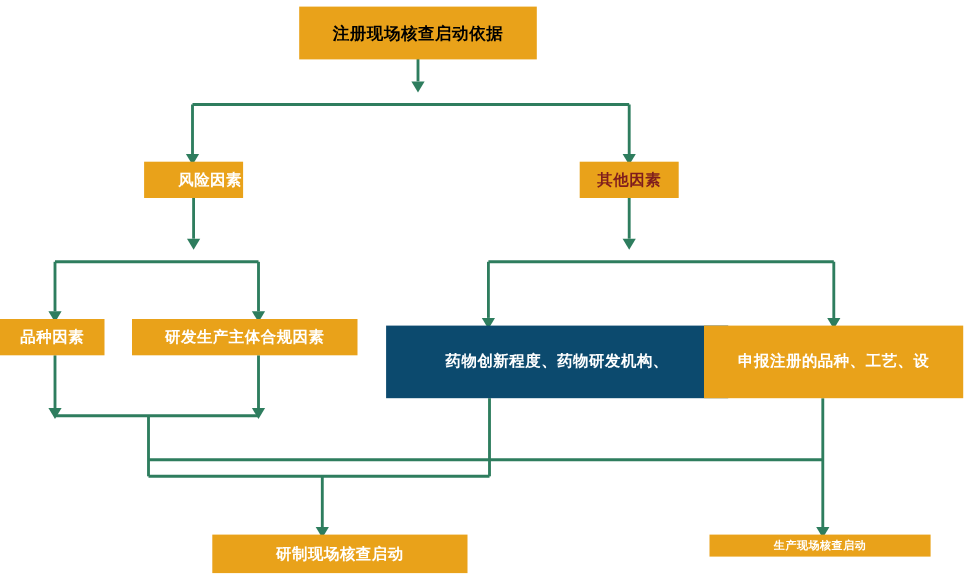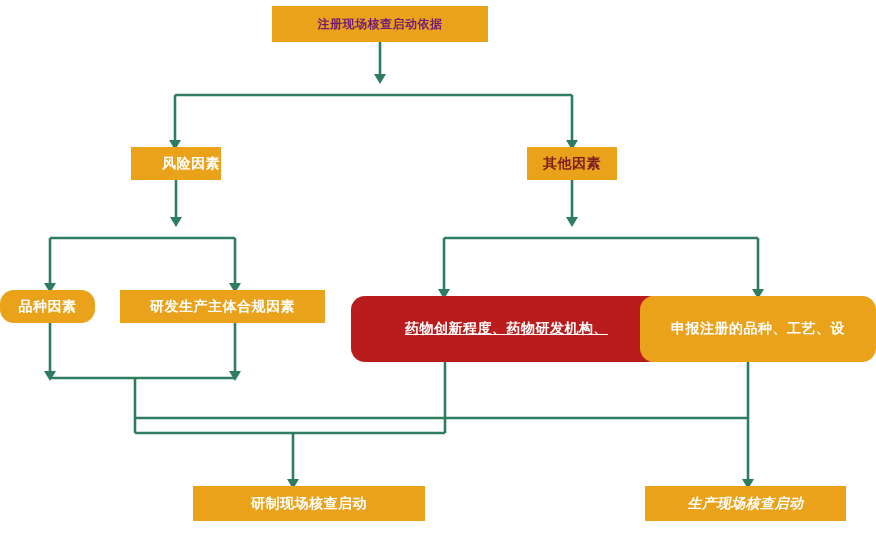--- a/index.html
+++ b/index.html
@@ -35,21 +35,20 @@
     box-sizing: border-box;
     white-space: nowrap;
     letter-spacing: 0.5px;
     z-index: 2;
   }
   .node .label {
     display: block;
   }
   .node.clip {
     overflow: hidden;
-    border-radius: 14px;
   }
   .node.clip .label {
     flex: none;
   }
 </style>
 </head>
 <body>
 
 <div id="canvas">
 
@@ -86,42 +85,42 @@
         <path d="M 135 418 L 748 418" stroke="#2E7D5E" stroke-width="2.6" fill="none"></path>
         <path d="M 445 362 L 445 433" stroke="#2E7D5E" stroke-width="2.6" fill="none"></path>
         <path d="M 748 362 L 748 479" stroke="#2E7D5E" stroke-width="2.6" fill="none"></path>
         <path d="M 742 479 L 748 489 L 754 479 Z" fill="#2E7D5E" stroke="none"></path>
         <path d="M 293 433 L 293 479" stroke="#2E7D5E" stroke-width="2.6" fill="none"></path>
         <path d="M 287 479 L 293 489 L 299 479 Z" fill="#2E7D5E" stroke="none"></path>
       </g>
   </svg>
 
   <div id="node-layer">
-      <div class="node" style="left: 272px; top: 6px; width: 216px; height: 36px; font-size: 12px; background: rgb(233, 162, 26); color: #701a75;">
+      <div class="node" style="left: 272px; top: 6px; width: 216px; height: 48px; font-size: 15px; background: rgb(233, 162, 26); color: #000000;">
         <span class="label">注册现场核查启动依据</span>
       </div>
       <div class="node" style="left: 131px; top: 147px; width: 90px; height: 33px; font-size: 14px; background: rgb(233, 162, 26); color: rgb(255, 255, 255); padding-left: 30px;">
         <span class="label">风险因素</span>
       </div>
       <div class="node" style="left: 527px; top: 147px; width: 90px; height: 33px; font-size: 14px; background: rgb(233, 162, 26); color: #7f1d1d;">
         <span class="label">其他因素</span>
       </div>
       <div class="node clip" style="left: 0px; top: 290px; width: 95px; height: 33px; font-size: 14px; background: rgb(233, 162, 26); color: rgb(255, 255, 255);">
         <span class="label">品种因素</span>
       </div>
       <div class="node" style="left: 120px; top: 290px; width: 205px; height: 33px; font-size: 14px; background: rgb(233, 162, 26); color: rgb(255, 255, 255); text-align: center;">
         <span class="label">研发生产主体合规因素</span>
       </div>
-      <div class="node clip" style="left: 351px; top: 296px; width: 311px; height: 66px; font-size: 14px; background: #b91c1c; color: rgb(255, 255, 255); text-decoration: underline;">
+      <div class="node clip" style="left: 351px; top: 296px; width: 311px; height: 66px; font-size: 14px; background: #0c4a6e; color: rgb(255, 255, 255);">
         <span class="label">药物创新程度、药物研发机构、</span>
       </div>
       <div class="node clip" style="left: 640px; top: 296px; width: 236px; height: 66px; font-size: 14px; background: rgb(233, 162, 26); color: rgb(255, 255, 255); align-items: center;">
         <span class="label">申报注册的品种、工艺、设</span>
       </div>
       <div class="node" style="left: 193px; top: 486px; width: 232px; height: 35px; font-size: 14px; background: rgb(233, 162, 26); color: rgb(255, 255, 255);">
         <span class="label">研制现场核查启动</span>
       </div>
-      <div class="node" style="left: 645px; top: 486px; width: 201px; height: 35px; font-size: 14px; background: rgb(233, 162, 26); color: rgb(255, 255, 255); font-style: italic;">
+      <div class="node" style="left: 645px; top: 486px; width: 201px; height: 20px; font-size: 10px; background: rgb(233, 162, 26); color: rgb(255, 255, 255);">
         <span class="label">生产现场核查启动</span>
       </div>
     </div>
 
 </div>
 
 </body></html>

